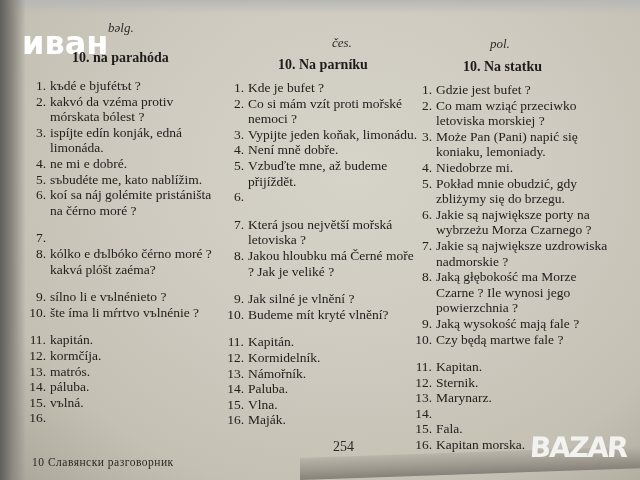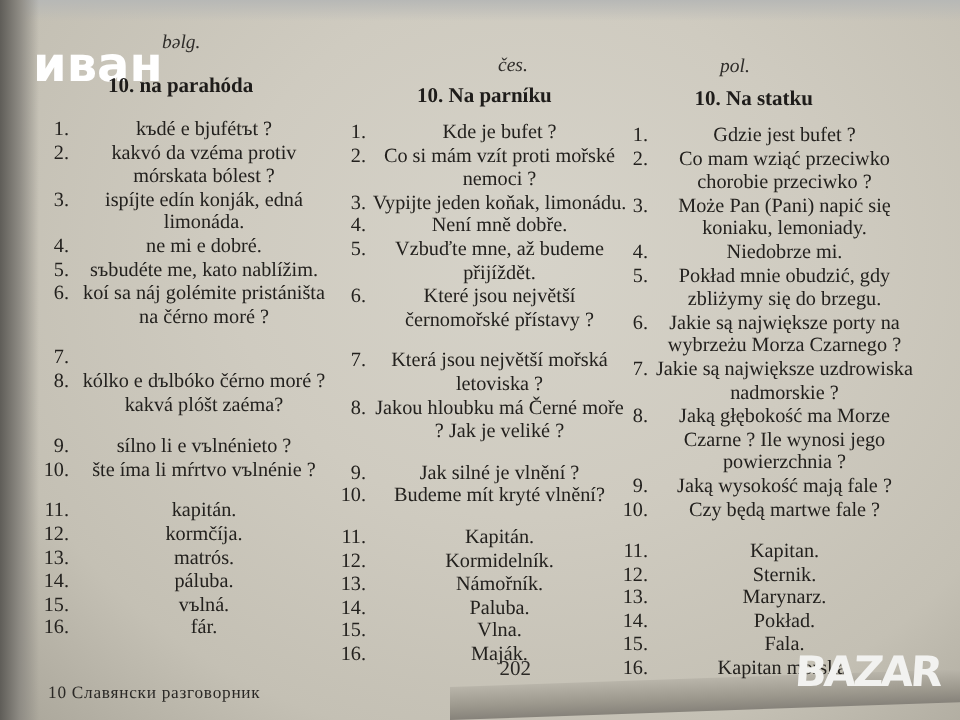--- a/index.html
+++ b/index.html
@@ -39,21 +39,21 @@
     position:absolute; font-style:italic; font-size:13px; color:#2f2d2a;text-align:center;
   }
   .col-title {
     position:absolute; font-weight:bold; font-size:14px; color:#1e1c1a;
   }
   .col {
     position:absolute; color:#23211e; font-size:13.5px; line-height:15.6px;
   }
   .item { display:flex; }
   .num { width:22px; text-align:right; margin-right:4px; flex:none; }
-  .txt { flex:1;text-align:center; }
+  .txt { flex:1; }
   .gap { height:12px; }
   .footer-title {
     position:absolute; left:32px; top:456px; font-size:11.5px; color:#2a2825;
     letter-spacing:0.5px;
   }
   .page-number {
     position:absolute; left:333px; top:439px; font-size:14px; color:#2a2825;
   }
 </style>
 </head>
@@ -126,21 +126,20 @@
     <div class="item">
       <span class="num">14.</span>
       <span class="txt">páluba.</span>
     </div>
     <div class="item">
       <span class="num">15.</span>
       <span class="txt">vъlná.</span>
     </div>
     <div class="item">
       <span class="num">16.</span>
-      <span class="txt">fár.</span>
     </div>
   </div>
 
 <div class="lang" style="left:313px;top:35px;margin-left:19px;">čes.</div>
 <div class="col-title" style="left:278px;top:57px;">10. Na parníku</div>
 <div class="col" id="col1" style="left:222px;top:80px;width:196px;">
     <div class="item">
       <span class="num">1.</span>
       <span class="txt">Kde je bufet ?</span>
     </div>
@@ -155,21 +154,20 @@
     <div class="item">
       <span class="num">4.</span>
       <span class="txt">Není mně dobře.</span>
     </div>
     <div class="item">
       <span class="num">5.</span>
       <span class="txt">Vzbuďte mne, až budeme přijíždět.</span>
     </div>
     <div class="item">
       <span class="num">6.</span>
-      <span class="txt">Které jsou největší černomořské přístavy ?</span>
     </div>
     <div class="gap"></div>
     <div class="item">
       <span class="num">7.</span>
       <span class="txt">Která jsou největší mořská letoviska ?</span>
     </div>
     <div class="item">
       <span class="num">8.</span>
       <span class="txt">Jakou hloubku má Černé moře ? Jak je veliké ?</span>
     </div>
@@ -202,30 +200,30 @@
     <div class="item">
       <span class="num">15.</span>
       <span class="txt">Vlna.</span>
     </div>
     <div class="item">
       <span class="num">16.</span>
       <span class="txt">Maják.</span>
     </div>
   </div>
 
-<div class="lang" style="left:480px;top:36px;">pol.</div>
+<div class="lang" style="left:490px;top:36px;">pol.</div>
 <div class="col-title" style="left:463px;top:59px;">10. Na statku</div>
 <div class="col" id="col2" style="left:410px;top:82px;width:200px;">
     <div class="item">
       <span class="num">1.</span>
       <span class="txt">Gdzie jest bufet ?</span>
     </div>
     <div class="item">
       <span class="num">2.</span>
-      <span class="txt">Co mam wziąć przeciwko chorobie przeciwko ?</span>
+      <span class="txt">Co mam wziąć przeciwko letoviska morskiej ?</span>
     </div>
     <div class="item">
       <span class="num">3.</span>
       <span class="txt">Może Pan (Pani) napić się koniaku, lemoniady.</span>
     </div>
     <div class="item">
       <span class="num">4.</span>
       <span class="txt">Niedobrze mi.</span>
     </div>
     <div class="item">
@@ -260,28 +258,27 @@
     <div class="item">
       <span class="num">12.</span>
       <span class="txt">Sternik.</span>
     </div>
     <div class="item">
       <span class="num">13.</span>
       <span class="txt">Marynarz.</span>
     </div>
     <div class="item">
       <span class="num">14.</span>
-      <span class="txt">Pokład.</span>
     </div>
     <div class="item">
       <span class="num">15.</span>
       <span class="txt">Fala.</span>
     </div>
     <div class="item">
       <span class="num">16.</span>
       <span class="txt">Kapitan morska.</span>
     </div>
   </div>
 
-<div class="page-number">202</div>
+<div class="page-number">254</div>
 <div class="footer-title">10 Славянски разговорник</div>
 
 <div class="watermark-bazar">BAZAR</div>
 
 </body></html>

